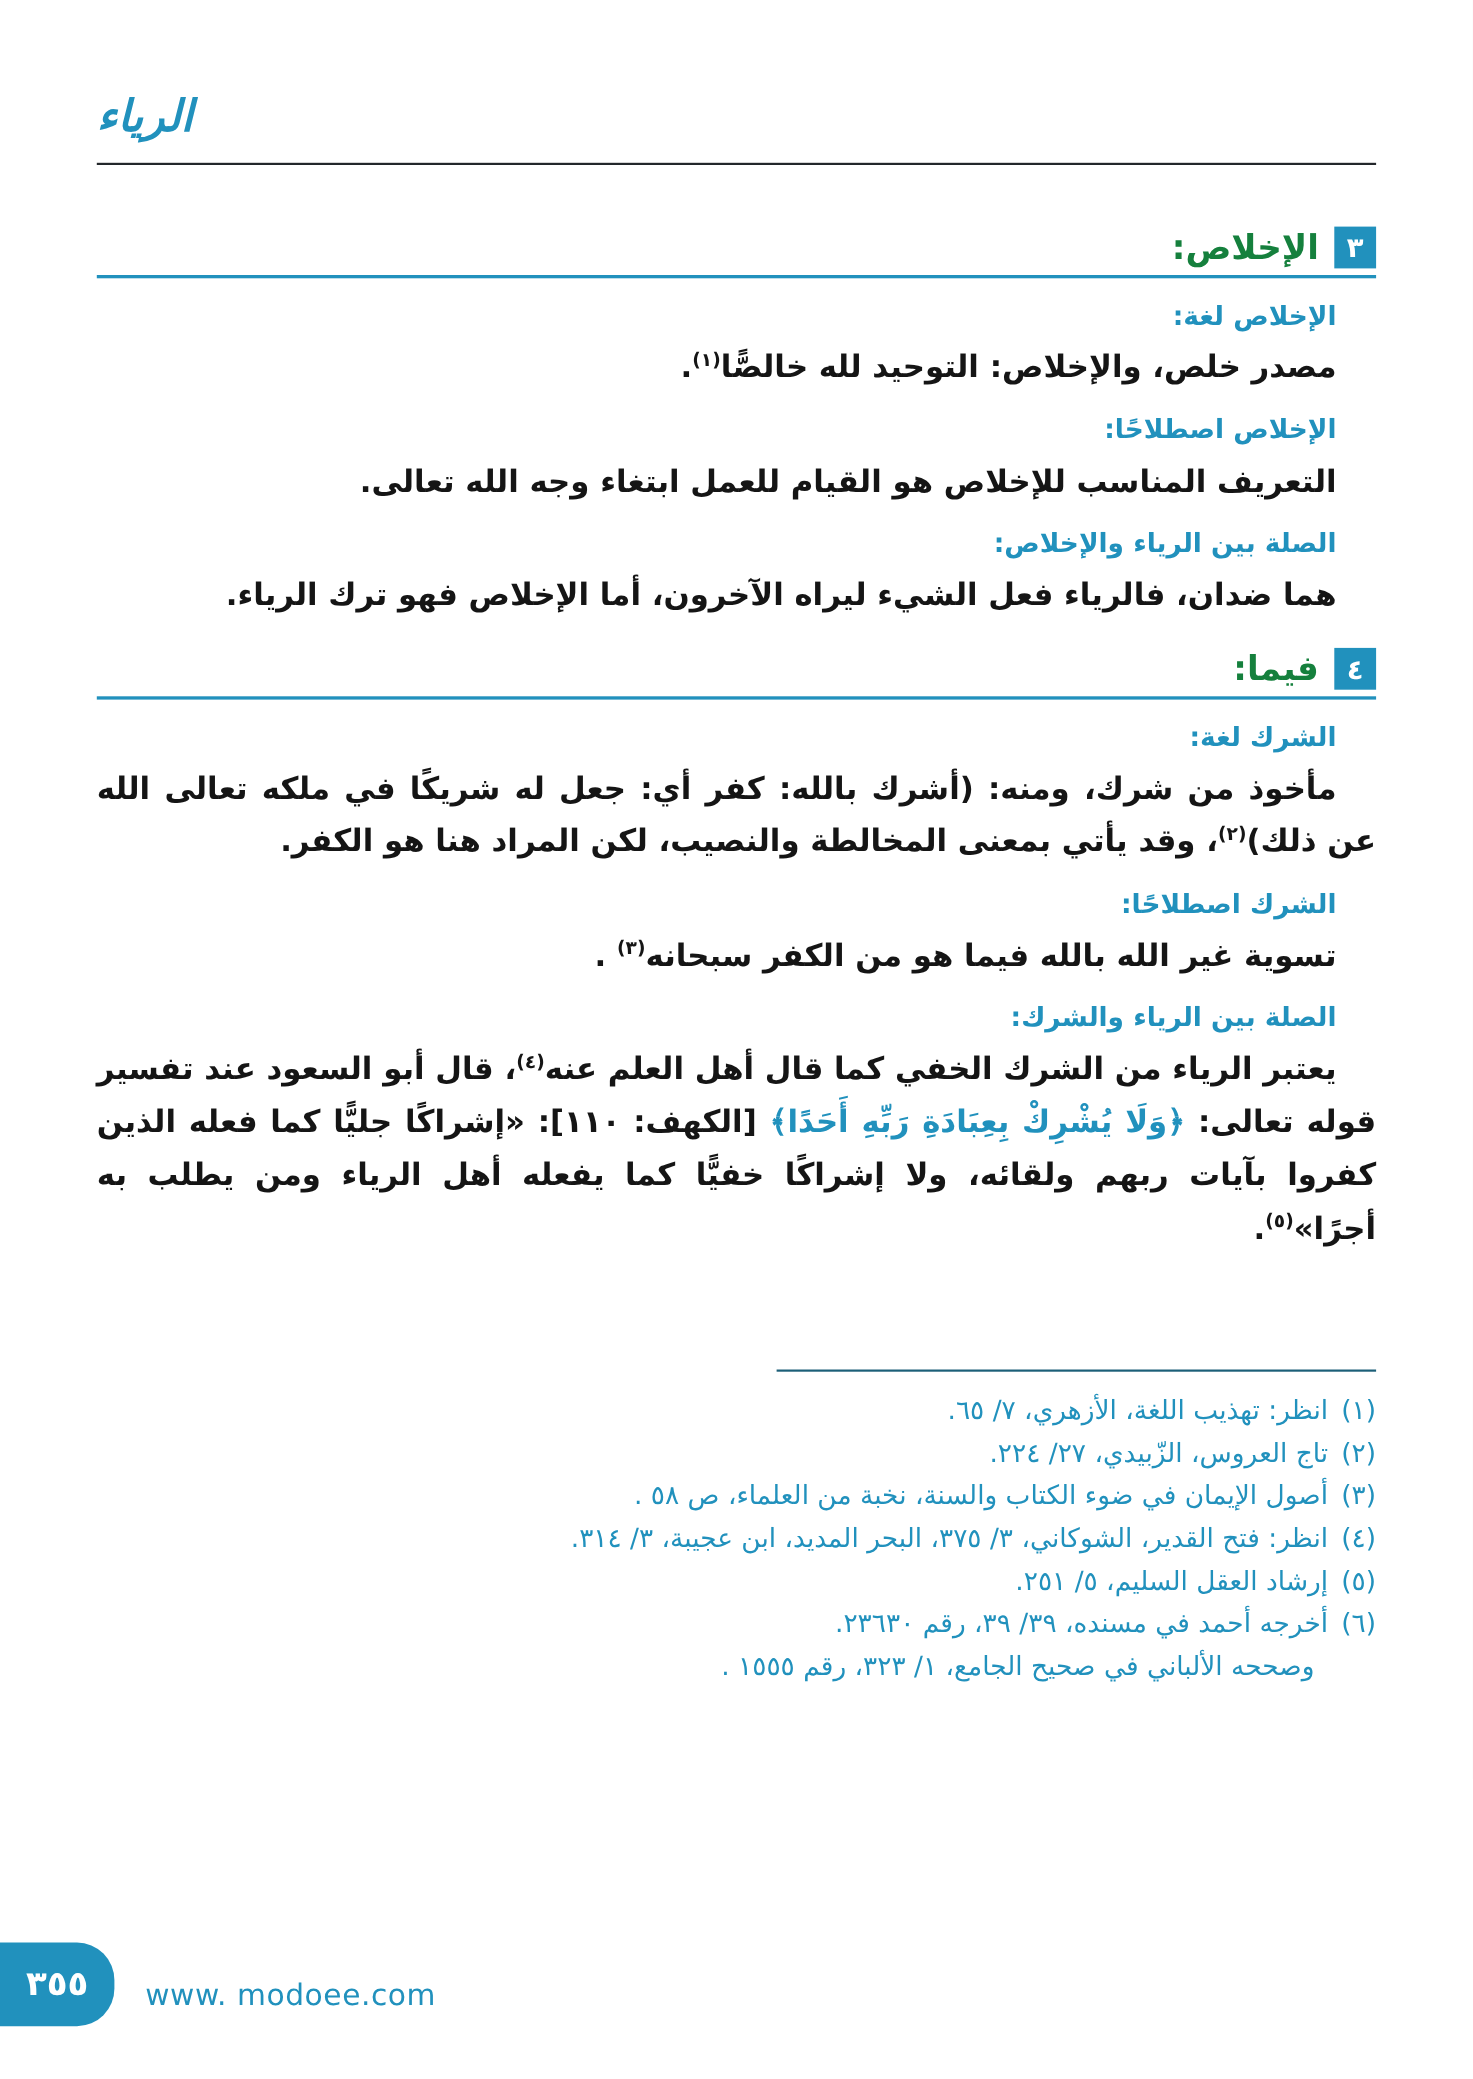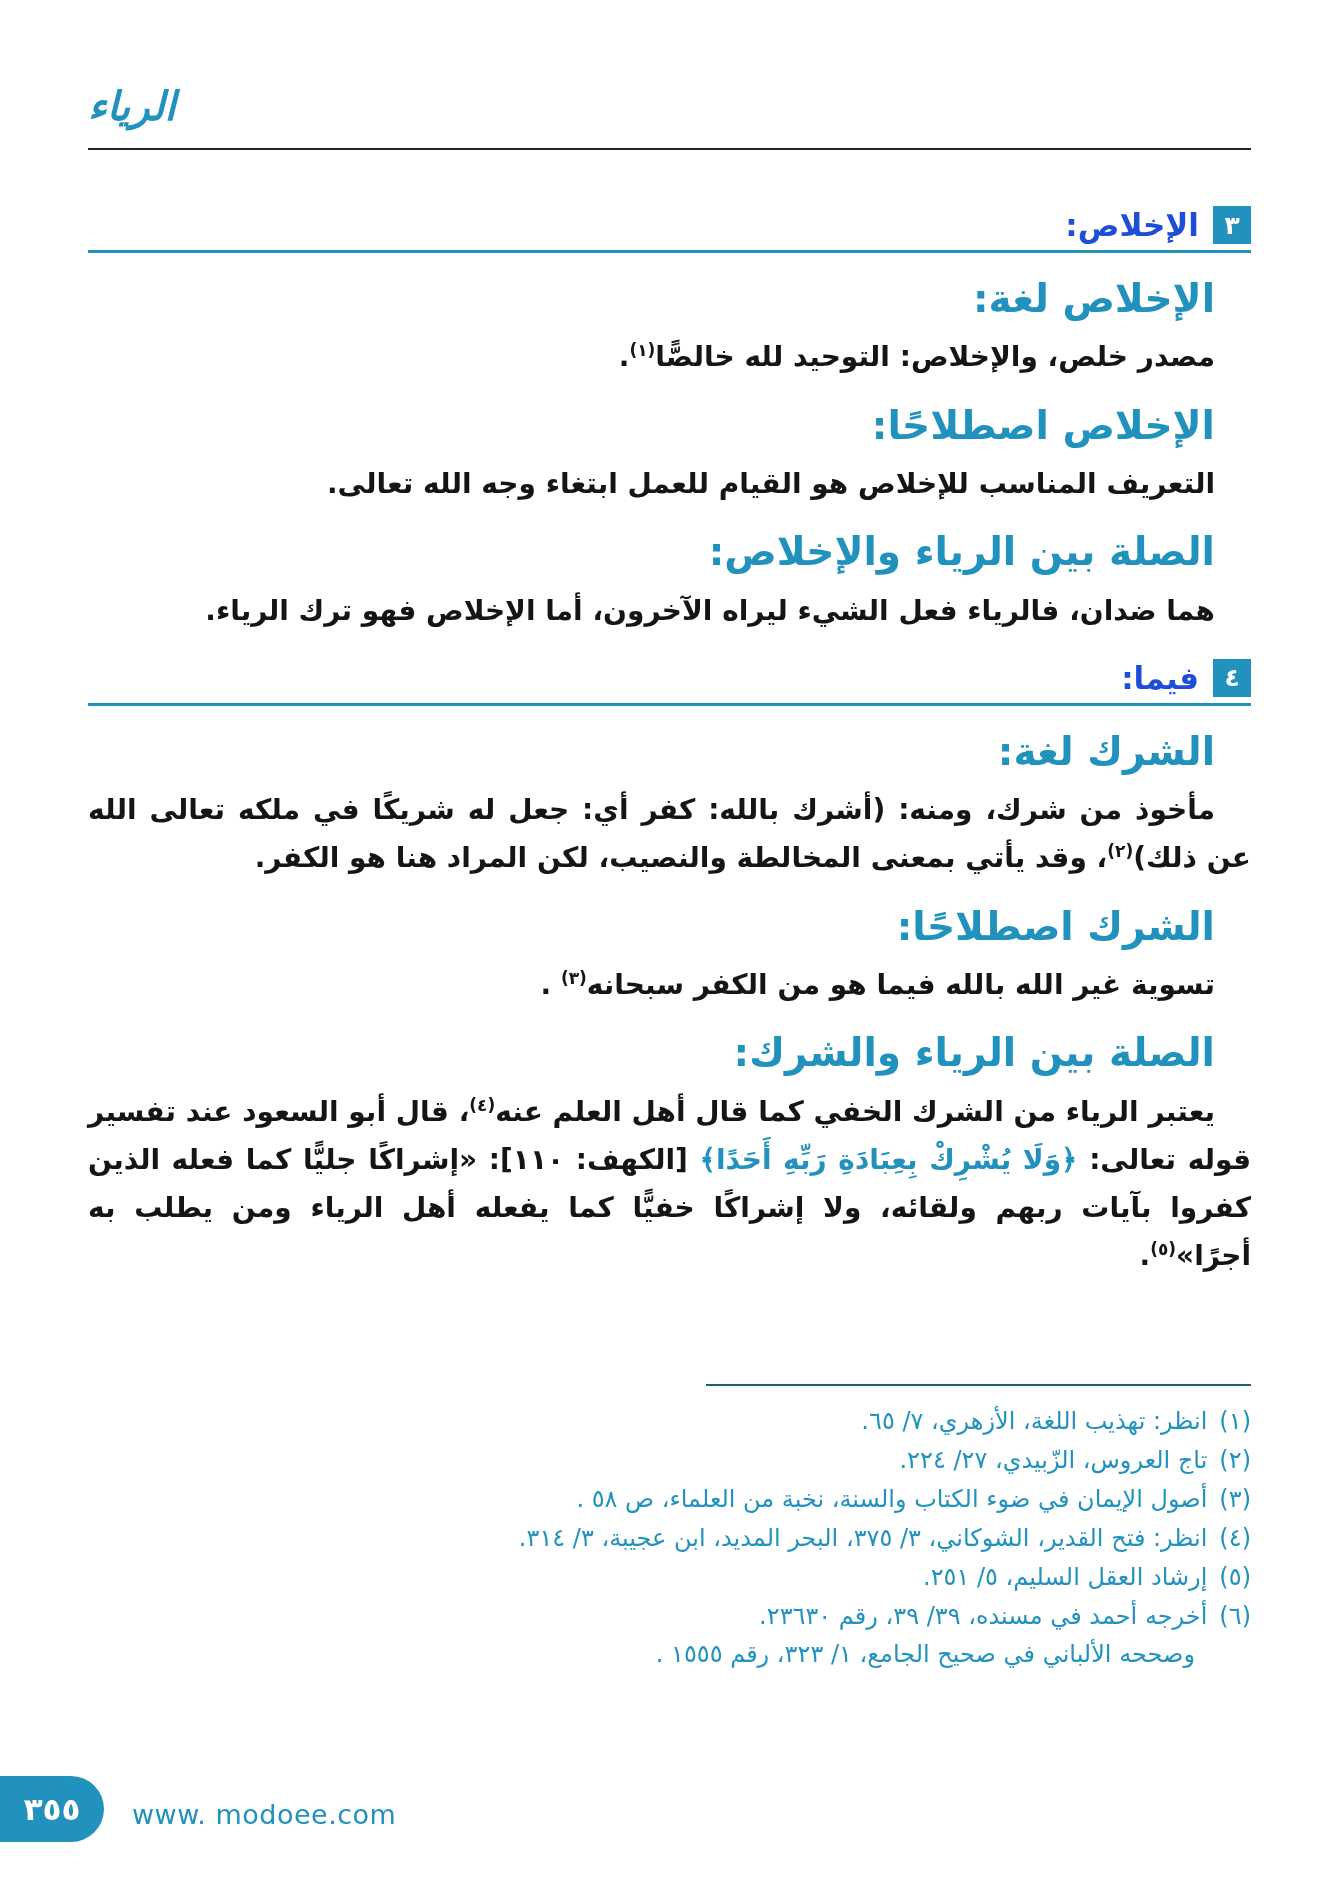--- a/index.html
+++ b/index.html
@@ -31,29 +31,29 @@
     display:flex;align-items:center;gap:14px;
     margin:24px 0 6px 0;
   }
   .num-box{
     width:38px;height:38px;flex:0 0 38px;
     background:var(--accent);color:#fff;
     display:flex;align-items:center;justify-content:center;
     font-size:25px;font-weight:bold;
   }
   .section-title{
-    font-size:31px;font-weight:bold;color:#1d4ed8;
+    font-size:31px;font-weight:bold;color:#15803d;
   }
   .section-rule{
     height:3px;background:var(--accent);
     margin:4px 0 16px 0;
   }
   .subhead{
     color:var(--accent);
-    font-size:39px;font-weight:bold;
+    font-size:24px;font-weight:bold;
     padding-right:36px;
     margin:14px 0 4px 0;
     line-height:1.55;
   }
   .body-par{
     font-size:28px;font-weight:bold;color:#151515;
     line-height:1.72;
     text-align:justify;
     text-indent:36px;
     margin:2px 0 2px 0;
@@ -74,21 +74,21 @@
   }
   .fn-line{
     font-size:24px;color:var(--accent);
     line-height:1.62;text-align:right;
   }
   .fn-line .fn-num{margin-left:12px;color:var(--accent);}
   .fn-line.indent{padding-right:56px;}
   
   .page-number-tab{
     position:absolute;left:0;bottom:48px;
-    width:104px;height:66px;
+    width:104px;height:76px;
     background:var(--accent);
     border-radius:0 34px 34px 0;
     display:flex;align-items:center;justify-content:center;
     color:#fff;font-size:31px;font-weight:bold;
   }
   .website{
     position:absolute;left:132px;bottom:60px;
     color:var(--accent);
     font-size:27px;
     direction:ltr;

